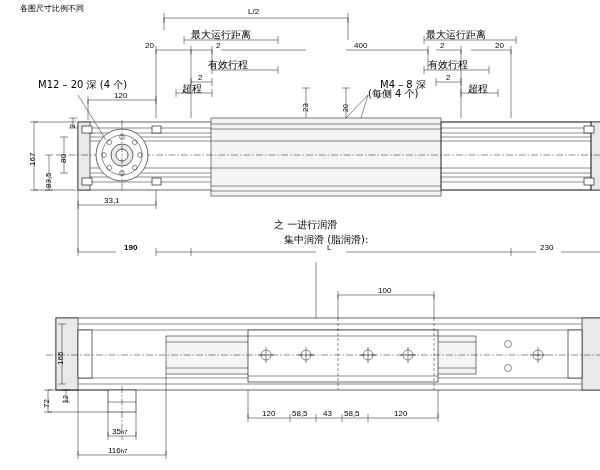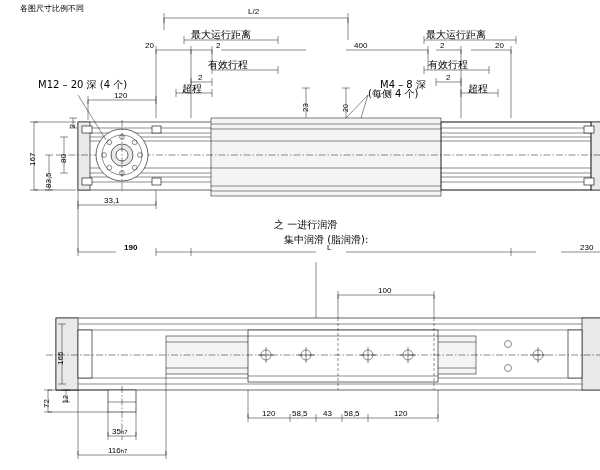--- a/index.html
+++ b/index.html
@@ -368,21 +368,21 @@
 <div class="lbl vert" style="left:285px;top:112px;transform:rotate(-90deg);">23</div>
 <div class="lbl sm vert" style="left:325px;top:112px;transform:rotate(-90deg);">20</div>
 
 <div class="lbl" style="left:88px;top:196px;">33,1</div>
 
 <div class="lbl cn7" style="left:268px;top:196px;margin-top:39px;">集中润滑 (脂润滑):</div>
 <div class="lbl cn7" style="left:258px;top:220px;">之 一进行润滑</div>
 
 <div class="lbl" style="left:108px;top:243px;font-weight:bold;">190</div>
 <div class="lbl" style="left:311px;top:243px;">L</div>
-<div class="lbl" style="left:524px;top:243px;margin-left:40px;">230</div>
+<div class="lbl" style="left:524px;top:243px;">230</div>
 
 <div class="lbl" style="left:362px;top:286px;">100</div>
 
 <div class="lbl vert" style="left:40px;top:365px;transform:rotate(-90deg);">165</div>
 <div class="lbl vert" style="left:26px;top:408px;transform:rotate(-90deg);">72</div>
 <div class="lbl sm vert" style="left:45px;top:403px;transform:rotate(-90deg);">12</div>
 
 <div class="lbl" style="left:246px;top:409px;">120</div>
 <div class="lbl" style="left:276px;top:409px;">58,5</div>
 <div class="lbl" style="left:307px;top:409px;">43</div>

